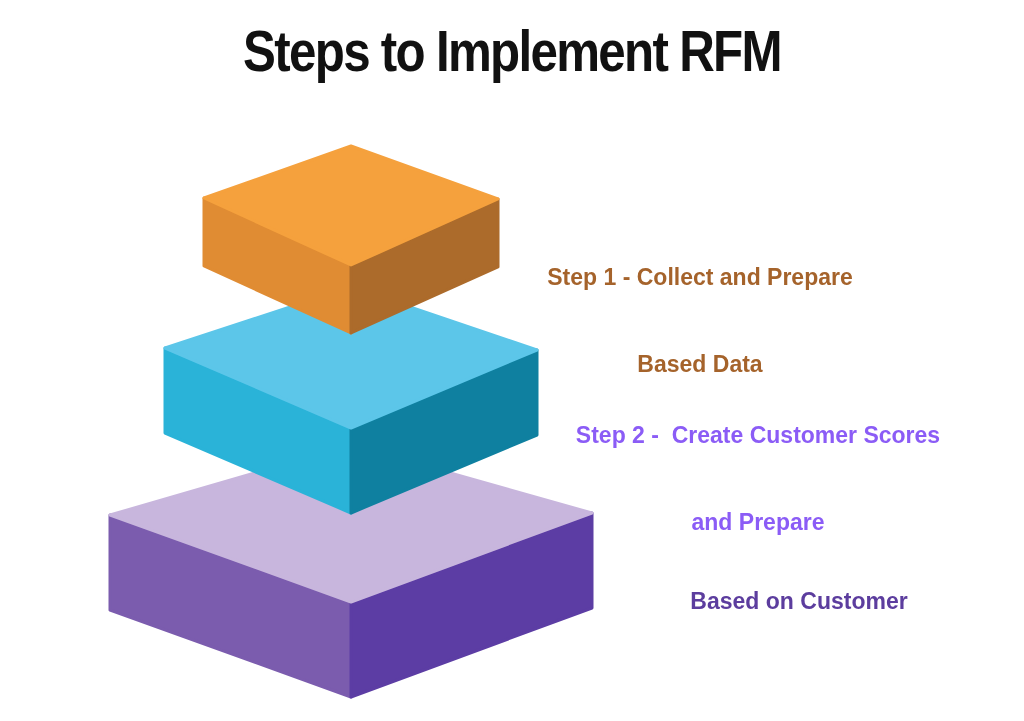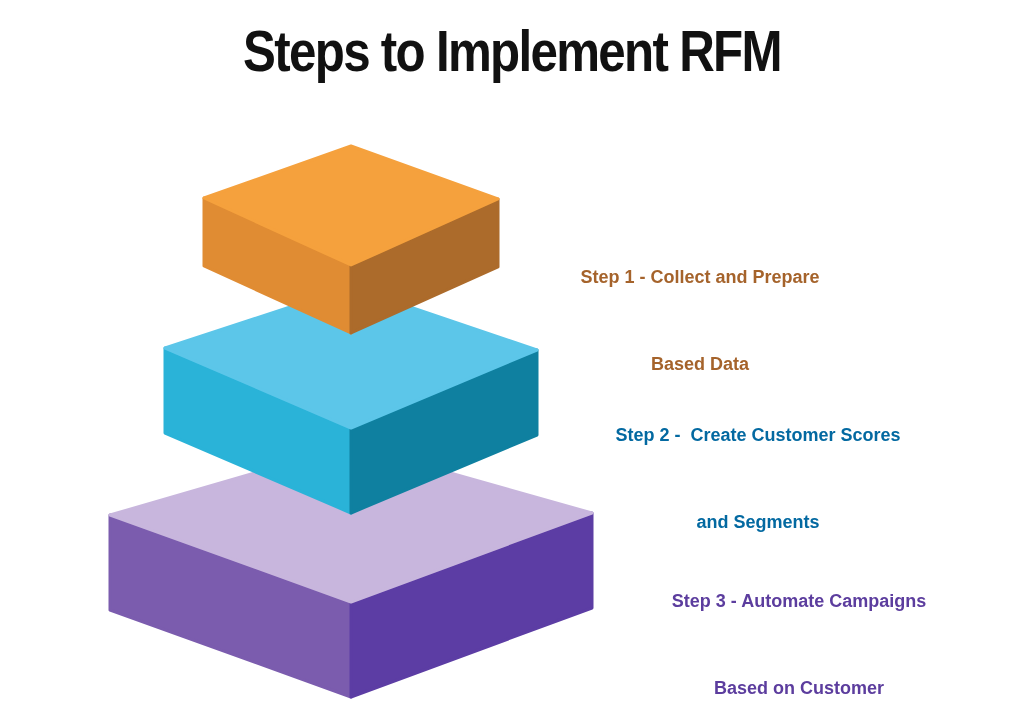--- a/index.html
+++ b/index.html
@@ -39,21 +39,21 @@
   }
   .face {
     stroke-width: 3;
     stroke-linejoin: round;
   }
   .step-label {
     position: absolute;
     transform: translateX(-50%);
     text-align: center;
     font-weight: bold;
-    font-size: 18px;
+    font-size: 23px;
     line-height: 29px;
     white-space: pre;
     letter-spacing: 0px;
   }
   .step-label-1 { left: 700px; top: 205px; }
   .step-label-2 { left: 758px; top: 363px; }
   .step-label-3 { left: 799px; top: 529px; }
 </style>
 </head>
 <body>
@@ -81,23 +81,22 @@
       <polygon class="face" points="498,199 351,265 351,333 498,267" fill="#AC6B2B" stroke="#AC6B2B"></polygon>
       <polygon class="face" points="351,146 498,199 351,265 204,198" fill="#F5A13D" stroke="#F5A13D"></polygon>
     </g>
   </svg>
 
   <div class="step-label step-label-1" style="color: rgb(165, 99, 43);">
     <div>Step 1 - Collect and Prepare</div>
     <div>Based Data</div>
   </div>
 
-  <div class="step-label step-label-2" style="color: #0369a1;">
+  <div class="step-label step-label-2" style="color: #8b5cf6;">
     <div>Step 2 -  Create Customer Scores</div>
-    <div>and Segments</div>
+    <div>and Prepare</div>
   </div>
 
   <div class="step-label step-label-3" style="color: rgb(92, 61, 158);">
-    <div>Step 3 - Automate Campaigns</div>
     <div>Based on Customer</div>
   </div>
 
 </div>
 
 </body></html>

